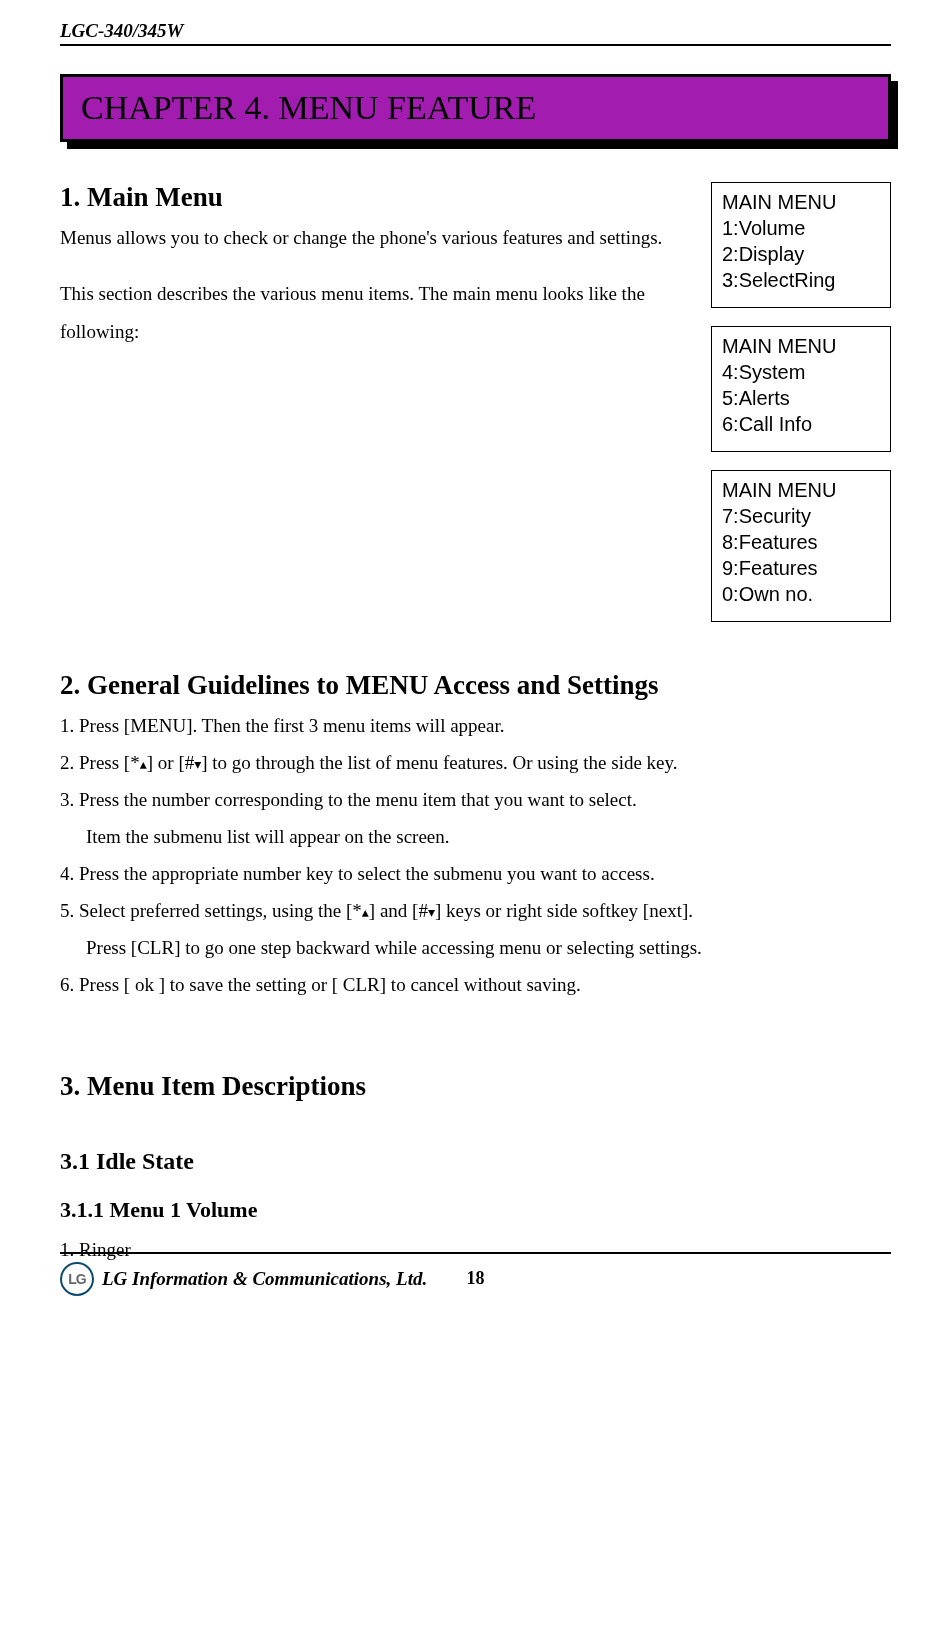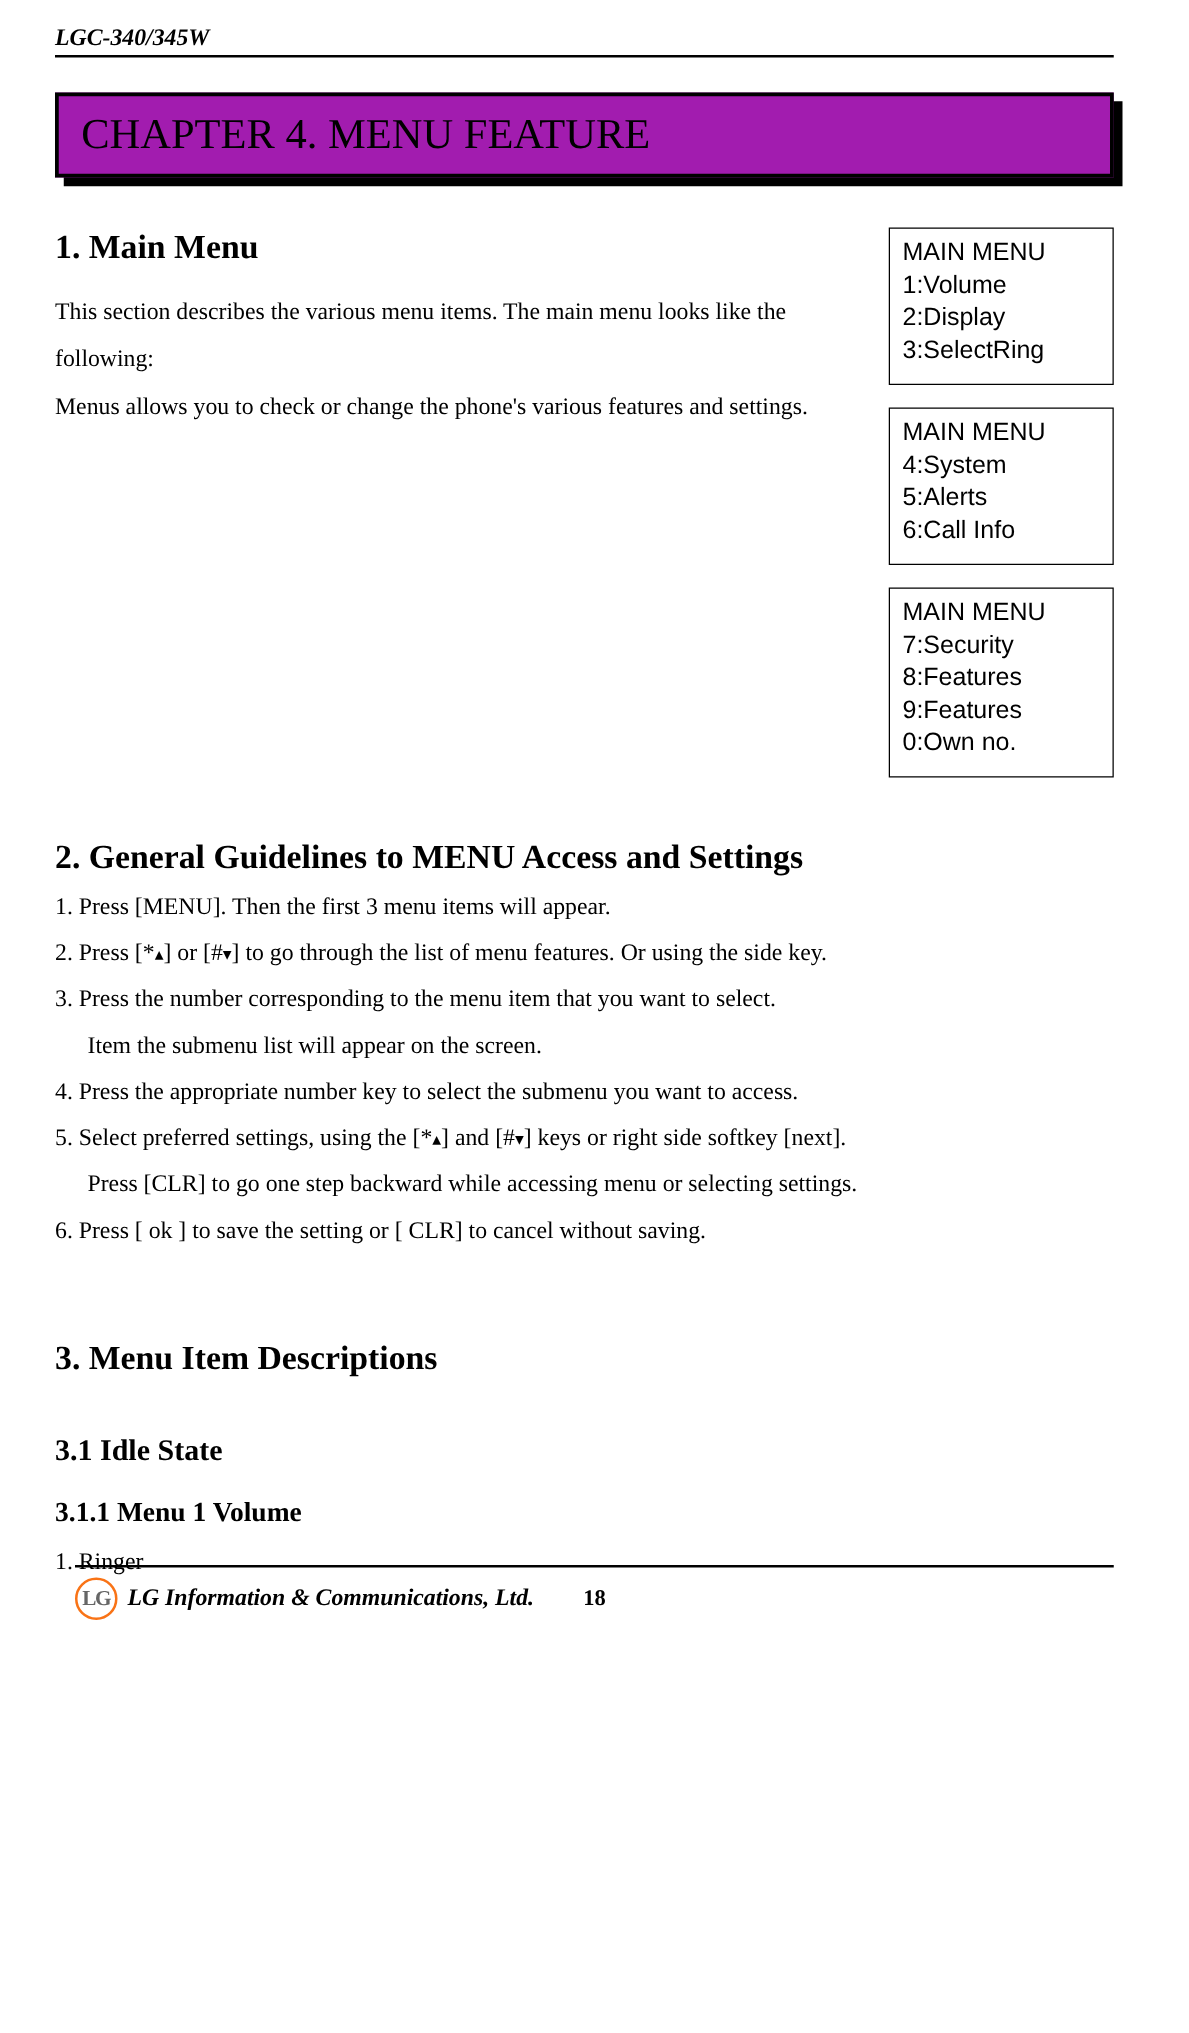--- a/index.html
+++ b/index.html
@@ -7,21 +7,21 @@
     padding: 0;
     font-family: "Times New Roman", Times, serif;
     background: #fff;
     color: #000;
   }
   .page {
     width: 951px;
     height: 1322px;
     position: relative;
     box-sizing: border-box;
-    padding: 20px 60px 40px 44px;
+    padding: 20px 60px 40px 60px;
   }
   .header-model {
     font-style: italic;
     font-weight: bold;
     font-size: 19px;
     margin-bottom: 2px;
   }
   .header-rule {
     border: none;
     border-top: 2px solid #000;
@@ -102,27 +102,27 @@
     border-top: 2px solid #000;
     margin: 0 0 8px 0;
   }
   .footer-row {
     display: flex;
     align-items: center;
   }
   .lg-logo {
     width: 30px;
     height: 30px;
-    border: 2px solid #f97316;
+    border: 2px solid #0c4a6e;
     border-radius: 50%;
     display: inline-flex;
     align-items: center;
     justify-content: center;
-    font-family: Liberation Serif, serif;
-    font-size: 17px;
+    font-family: Liberation Sans, sans-serif;
+    font-size: 14px;
     font-weight: bold;
     color: #666;
     margin-right: 8px;
     letter-spacing: -1px;
   }
   .footer-text {
     font-style: italic;
     font-weight: bold;
     font-size: 19px;
   }
@@ -167,22 +167,22 @@
     <div class="menu-box">
       <div>MAIN MENU</div>
       <div>7:Security</div>
       <div>8:Features</div>
       <div>9:Features</div>
       <div>0:Own no.</div>
     </div>
   </div>
 
   <div class="h1">1. Main Menu</div>
+  <div class="body-text" style="text-align:justify;">Menus allows you to check or change the phone's various features and settings.</div>
   <div class="body-text" style="margin-top:18px;">This section describes the various menu items. The main menu looks like the following:</div>
-  <div class="body-text" style="text-align:justify;">Menus allows you to check or change the phone's various features and settings.</div>
 
   <div class="clear"></div>
 
   <div class="h1" style="margin-top:30px;">2. General Guidelines to MENU Access and Settings</div>
 
   <div class="step-list">
     <div>1. Press [MENU]. Then the first 3 menu items will appear.</div>
     <div>
       <span>2. Press [*</span><span class="arrow-up"></span><span>] or [#</span><span class="arrow-down"></span><span>] to go through the list of menu features. Or using the side key.</span>
     </div>

